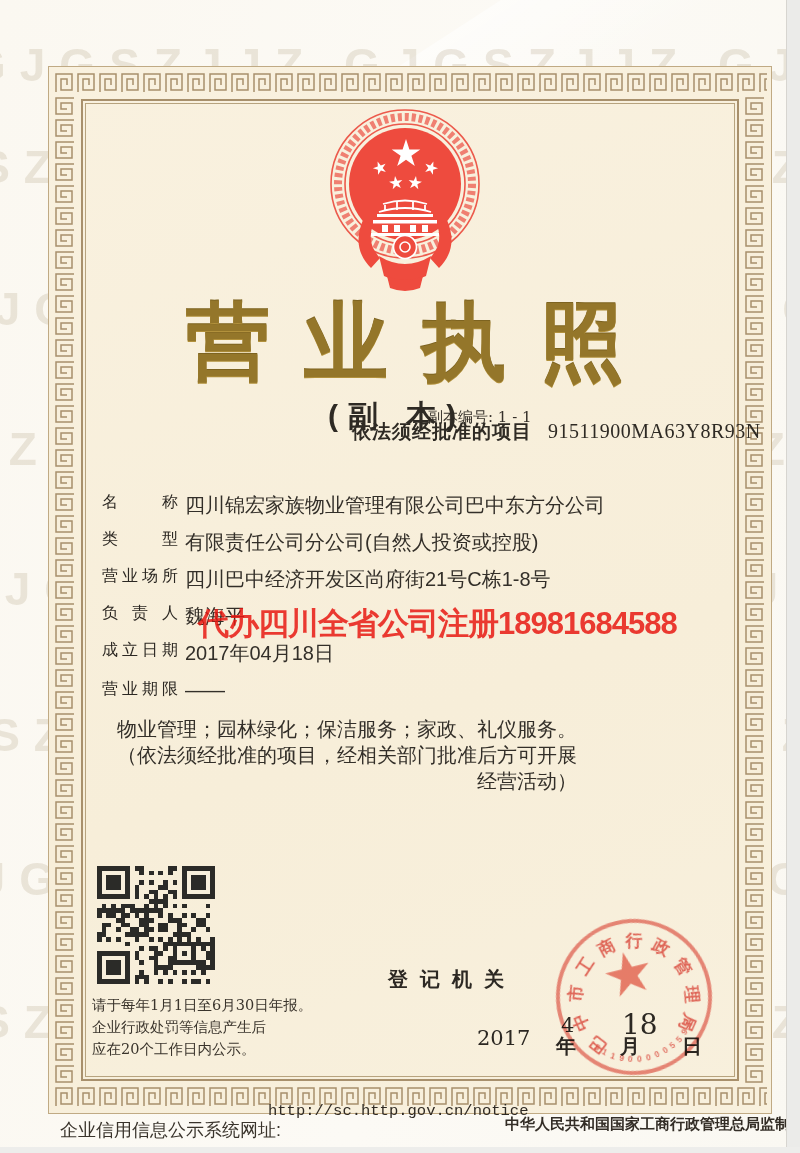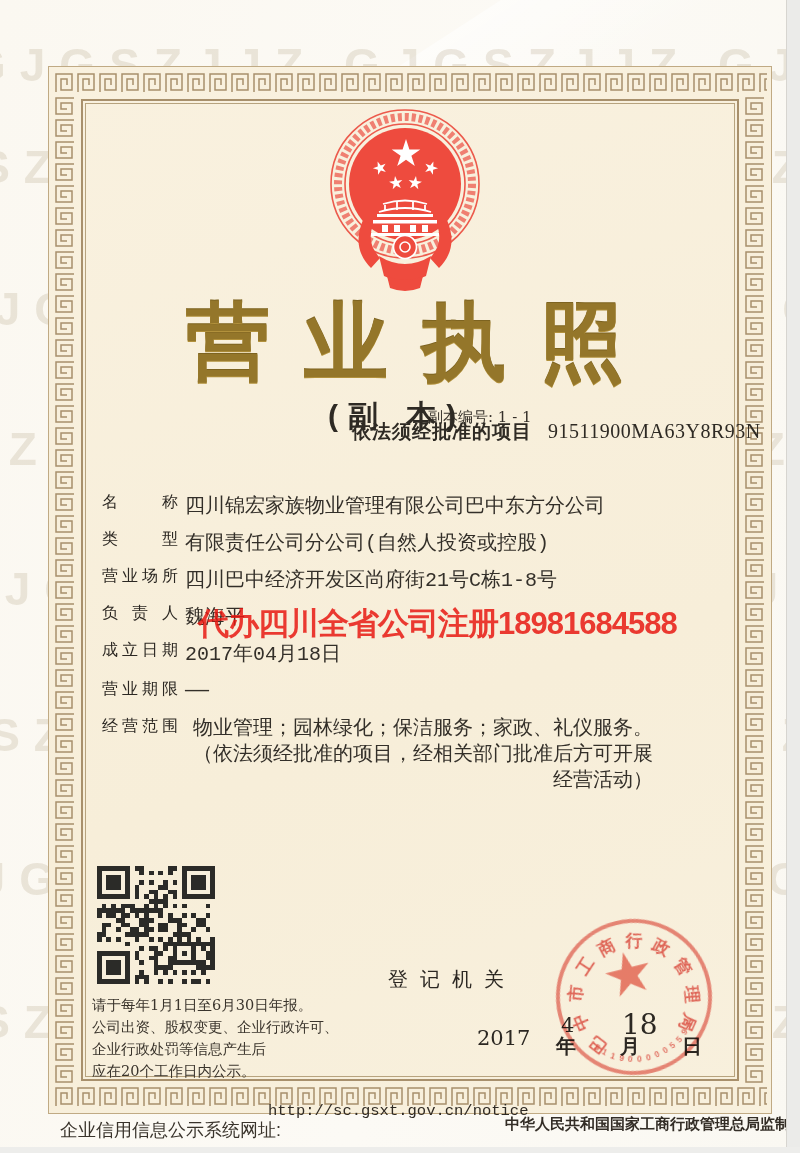--- a/index.html
+++ b/index.html
@@ -34,28 +34,28 @@
       letter-spacing:34px;text-indent:34px;color:#94762a;
       text-shadow:0 1px 0 #b2913c, 0 -1px 0 #7d6320;font-family:"Liberation Sans",sans-serif;}
   .copy-no{left:428px;top:408px;font-size:15px;color:#35302a;font-family:"DejaVu Serif",serif;}
   .copy-label{left:328px;top:396px;font-size:30px;font-weight:bold;letter-spacing:10px;color:#2e2a24;}
   .credit{left:352px;top:419px;color:#2e2a24;}
   .credit .lbl{font-size:19px;font-weight:bold;letter-spacing:1px;}
   .credit .code{font-size:20px;margin-left:16px;font-family:Liberation Serif, serif;letter-spacing:.5px;}
   .frow{left:102px;width:560px;display:flex;align-items:flex-start;}
   .flabel{flex:0 0 76px;font-size:16px;font-weight:normal;color:#2c2823;
       text-align:justify;text-align-last:justify;letter-spacing:0;}
-  .fvalue{margin-left:7px;font-size:20px;color:#332f29;font-family:Liberation Mono, monospace;}
+  .fvalue{margin-left:7px;font-size:20px;color:#332f29;font-family:Liberation Sans, sans-serif;}
   .fvalue.small{font-size:20px;line-height:26px;width:468px;text-align:right;}
   .red-wm{left:198px;top:603px;font-size:31px;font-weight:bold;letter-spacing:-1px;
       color:rgba(231,22,16,.84);white-space:nowrap;}
   .qr{left:97px;top:866px;width:118px;height:118px;}
   .notice{left:92px;top:994px;font-size:14.5px;line-height:22px;color:#3a342c;
       font-family:"DejaVu Serif","Liberation Serif",serif;}
-  .reg-label{left:388px;top:966px;font-size:20px;font-weight:normal;letter-spacing:12px;color:#2c2823;}
+  .reg-label{left:388px;top:966px;font-size:20px;font-weight:bold;letter-spacing:12px;color:#2c2823;}
   .dateline{color:#2b2722;font-family:"DejaVu Serif",serif;}
   .d-year{left:477px;top:1026px;font-size:21px;}
   .d-u1{left:556px;top:1033px;font-size:20px;font-weight:bold;}
   .d-u2{left:620px;top:1033px;font-size:20px;font-weight:bold;}
   .d-u3{left:682px;top:1033px;font-size:20px;font-weight:bold;}
   .d-m{left:561px;top:1013px;font-size:21px;}
   .d-d{left:622px;top:1008px;font-size:28px;}
   
   .stamp{left:554px;top:917px;width:160px;height:160px;transform:rotate(-14deg);
       mix-blend-mode:multiply;filter:blur(.3px);}
@@ -174,21 +174,20 @@
   </div>
   <div class="abs frow" style="top:640px">
     <span class="flabel">成立日期</span>
     <span class="fvalue">2017年04月18日</span>
   </div>
   <div class="abs frow" style="top:679px">
     <span class="flabel">营业期限</span>
     <span class="fvalue">——</span>
   </div>
   <div class="abs frow" style="top:716px">
-    <span class="flabel">经营范围</span>
     <span class="fvalue small">物业管理；园林绿化；保洁服务；家政、礼仪服务。（依法须经批准的项目，经相关部门批准后方可开展经营活动）</span>
   </div>
 
   <div class="abs red-wm">代办四川全省公司注册18981684588</div>
 
   <svg class="abs qr" viewBox="0 0 25 25" shape-rendering="crispEdges">
     <g fill="#2b2b28">
       <rect width="7" height="7"></rect>
         <rect x="18" width="7" height="7"></rect>
         <rect y="18" width="7" height="7"></rect>
@@ -381,21 +380,20 @@
         <rect x="15" y="24" width="1" height="1"></rect>
         <rect x="18" y="24" width="1" height="1"></rect>
         <rect x="20" y="24" width="1" height="1"></rect>
         <rect x="21" y="24" width="1" height="1"></rect>
         <rect x="23" y="24" width="1" height="1"></rect>
       </g>
   </svg>
 
   <div class="abs notice">
     <div>请于每年1月1日至6月30日年报。</div>
-    <div>公司出资、股权变更、企业行政许可、</div>
     <div>企业行政处罚等信息产生后</div>
     <div>应在20个工作日内公示。</div>
   </div>
 
   <div class="abs reg-label">登记机关</div>
   <div class="abs dateline d-year">2017</div>
   <div class="abs dateline d-u1">年</div>
   <div class="abs dateline d-m">4</div>
   <div class="abs dateline d-u2">月</div>
   <div class="abs dateline d-d">18</div>
@@ -427,18 +425,18 @@
         <span style="left: 85.9858px; top: 136.345px; transform: rotate(-8.33333deg);">0</span>
         <span style="left: 94.7818px; top: 134.395px; transform: rotate(-16.6667deg);">0</span>
         <span style="left: 103.202px; top: 131.191px; transform: rotate(-25deg);">5</span>
         <span style="left: 111.07px; top: 126.8px; transform: rotate(-33.3333deg);">5</span>
         <span style="left: 118.217px; top: 121.316px; transform: rotate(-41.6667deg);">9</span>
         <span style="left: 124.495px; top: 114.853px; transform: rotate(-50deg);">4</span>
       </div>
   </div>
 
   <div class="abs f-label">企业信用信息公示系统网址:</div>
-  <div class="abs f-url">http://sc.gsxt.gov.cn/notice</div>
+  <div class="abs f-url">http://sc.http.gov.cn/notice</div>
   <div class="abs f-issuer">中华人民共和国国家工商行政管理总局监制</div>
 
   <div class="edge-right"></div>
   <div class="edge-bottom"></div>
 </div>
 
 </body></html>

